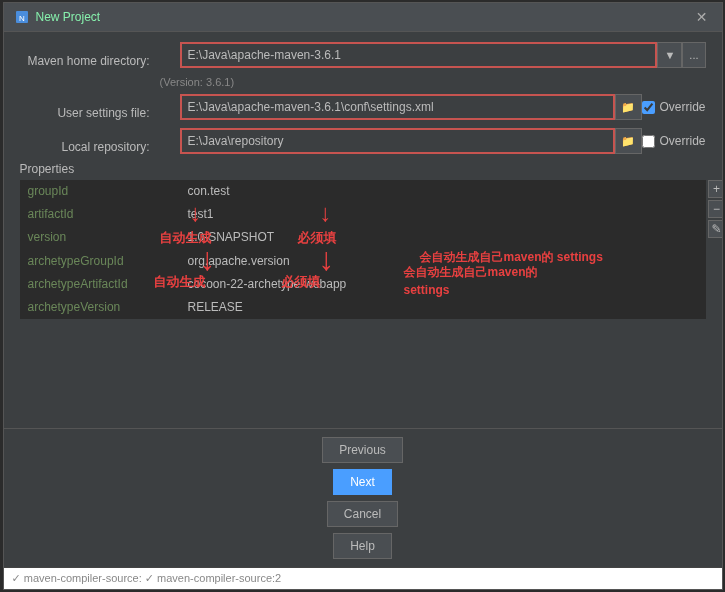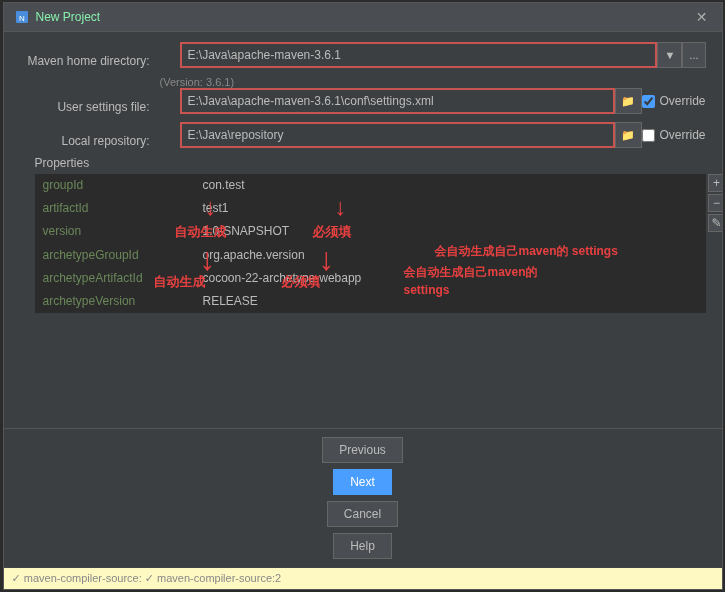--- a/index.html
+++ b/index.html
@@ -104,34 +104,34 @@
       cursor: pointer;
       height: 26px;
       display: flex;
       align-items: center;
       justify-content: center;
     }
     .version-hint {
       color: #888;
       font-size: 11px;
       margin-left: 140px;
+      margin-bottom: 6px;
     }
     .checkbox-label {
       display: flex;
       align-items: center;
       gap: 4px;
       color: #bbb;
       font-size: 12px;
     }
     .checkbox-label input[type=checkbox] {
       accent-color: #4a9eff;
     }
     .properties-section {
       margin-top: 6px;
-      margin-left: 15px;
     }
     .properties-title {
       color: #bbb;
       font-size: 12px;
       margin-bottom: 4px;
     }
     .properties-table {
       width: 100%;
       border-collapse: collapse;
       background: #2b2b2b;
@@ -182,21 +182,21 @@
       border: 1px solid #666;
       color: #bbb;
       background: #4a4e52;
     }
     .footer-btn.primary {
       background: #4a9eff;
       border-color: #4a9eff;
       color: #fff;
     }
     .bottom-bar {
-      background: #fef9c3;
+      background: #ffffff;
       height: 22px;
       display: flex;
       align-items: center;
       padding: 0 8px;
       color: #888;
       font-size: 11px;
       border-top: 1px solid #444;
       overflow: hidden;
     }
     .properties-wrapper {

